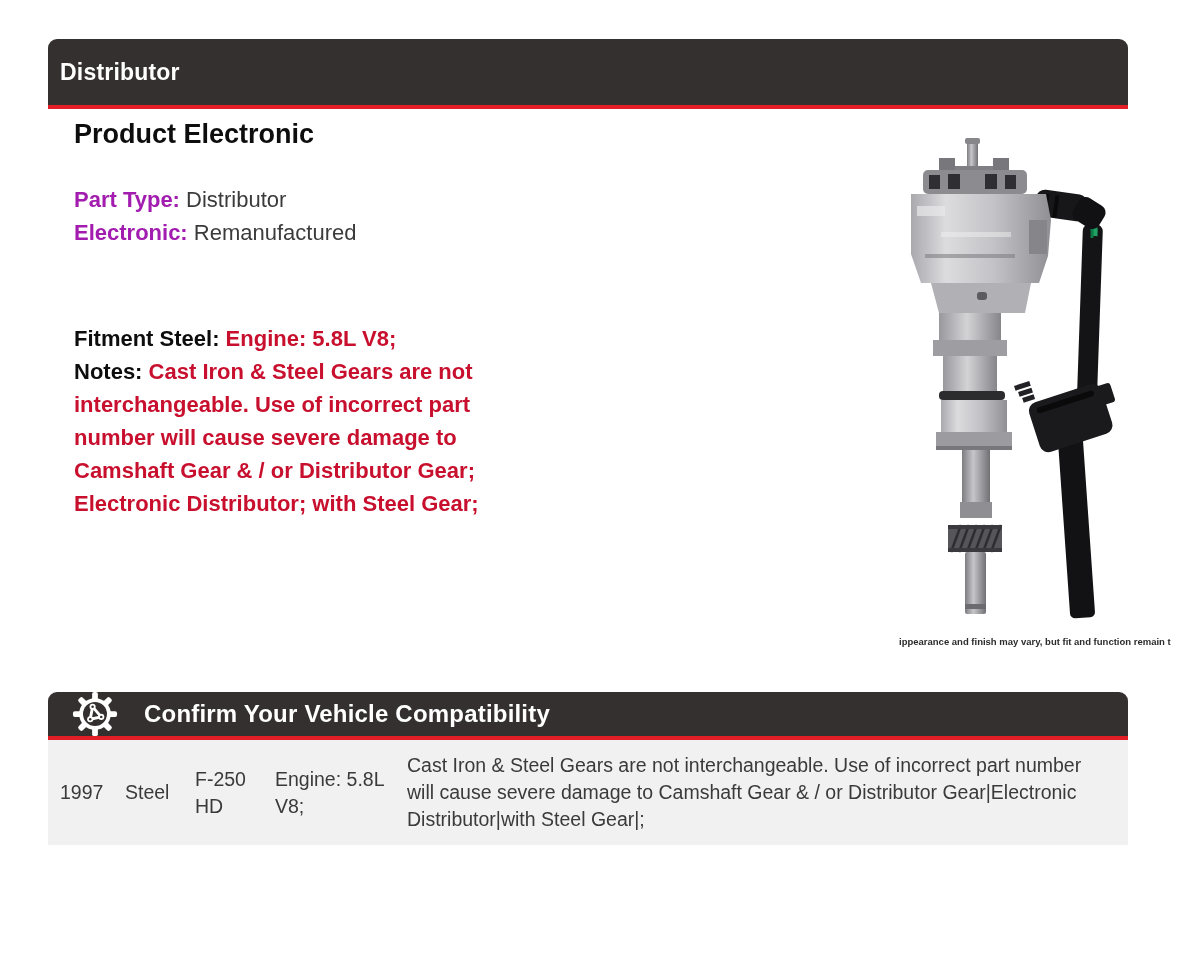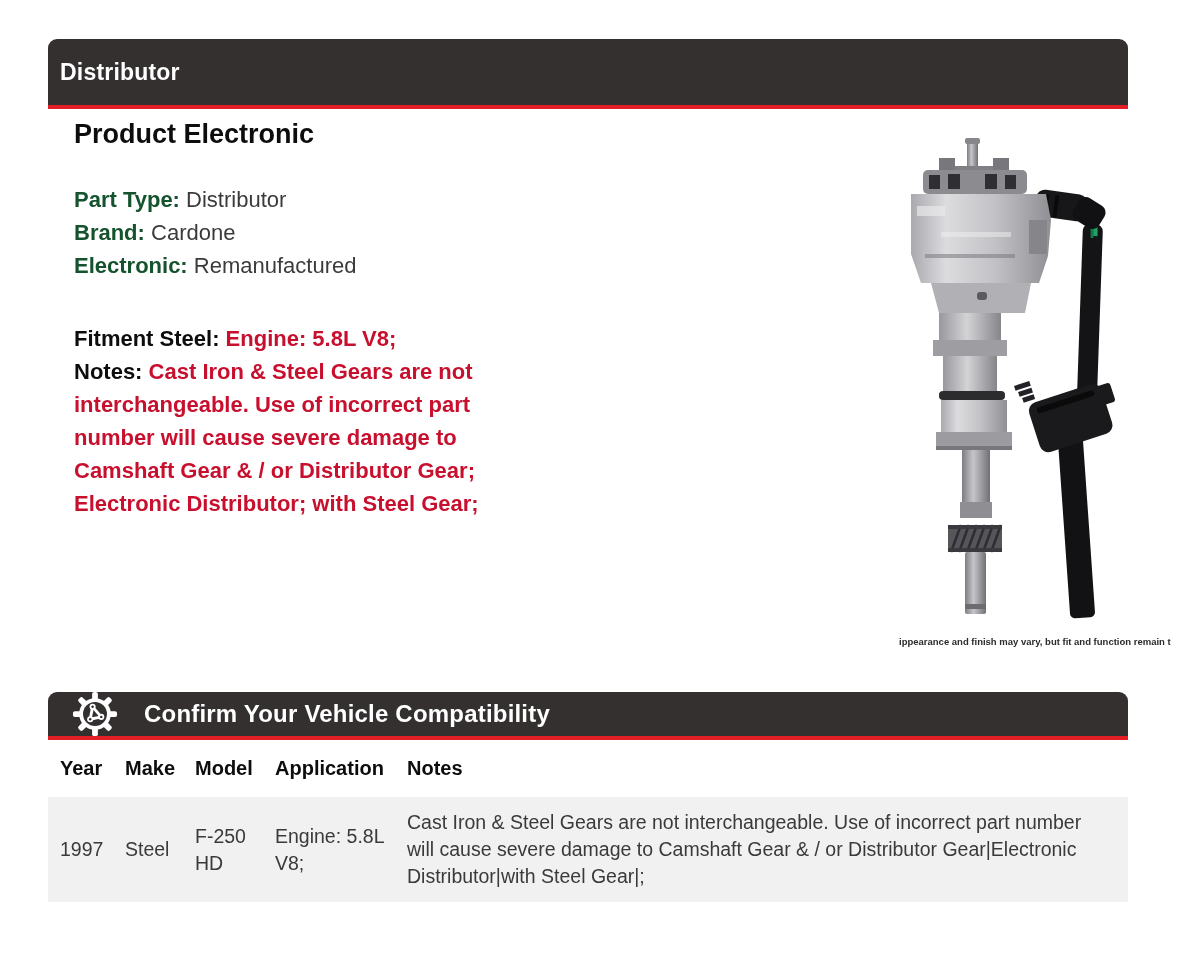--- a/index.html
+++ b/index.html
@@ -27,21 +27,21 @@
   }
   .desc-area { position: relative; height: 579px; background: #fff; }
   .desc-heading {
     position: absolute; top: 10px; left: 26px;
     font-size: 27px; font-weight: bold; color: #0d0d0d;
   }
   .specs {
     position: absolute; top: 74px; left: 26px;
     font-size: 22px; line-height: 33px; color: #3b3b3b;
   }
-  .specs b { color: #14532d; margin-top: 40px; }
+  .specs b { color: #a21caf; margin-top: 40px; }
   .fitment-block {
     position: absolute; top: 213px; left: 26px; width: 478px;
     font-size: 22px; line-height: 33px; font-weight: bold;
   }
   .fitment-block .lbl { color: #0d0d0d; }
   .fitment-block .red { color: #c8102e; }
   .figure { position: absolute; left: 833px; top: 27px; width: 252px; }
   .figure svg { display: block; }
   .figure .caption {
     margin-top: 12px; padding-left: 18px;
@@ -82,24 +82,20 @@
     <span class="title">Distributor</span>
   </div>
 
   <div class="desc-area">
     <div class="desc-heading">Product Electronic</div>
 
     <div class="specs">
       <div>
         <b>Part Type:</b>
         <span>Distributor</span>
-      </div>
-      <div>
-        <b>Brand:</b>
-        <span>Cardone</span>
       </div>
       <div>
         <b>Electronic:</b>
         <span>Remanufactured</span>
       </div>
     </div>
 
     <div class="fitment-block">
       <span class="lbl">Fitment Steel:</span>
       <span class="red">Engine: 5.8L V8;</span>
@@ -234,27 +230,20 @@
           <circle cx="19" cy="29.5" r="1.3"></circle>
             <circle cx="21.5" cy="16.5" r="1.3"></circle>
             <circle cx="30.5" cy="27" r="1.3"></circle>
         </g>
       </svg>
     </span>
     <span class="compat-title">Confirm Your Vehicle Compatibility</span>
   </div>
 
   <div class="fit-table">
-    <div class="t-row t-head">
-      <div class="cell c-year">Year</div>
-      <div class="cell c-make">Make</div>
-      <div class="cell c-model">Model</div>
-      <div class="cell c-app">Application</div>
-      <div class="cell c-notes">Notes</div>
-    </div>
     <div class="t-row t-body">
       <div class="cell c-year">1997</div>
       <div class="cell c-make">Steel</div>
       <div class="cell c-model">F-250 HD</div>
       <div class="cell c-app">Engine: 5.8L V8;</div>
       <div class="cell c-notes">Cast Iron &amp; Steel Gears are not interchangeable. Use of incorrect part number will cause severe damage to Camshaft Gear &amp; / or Distributor Gear|Electronic Distributor|with Steel Gear|;</div>
     </div>
   </div>
 </div>
 

